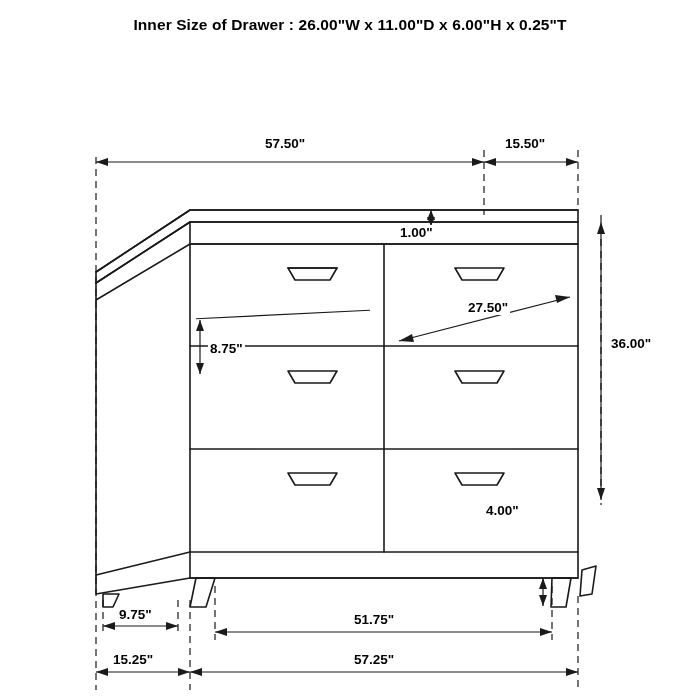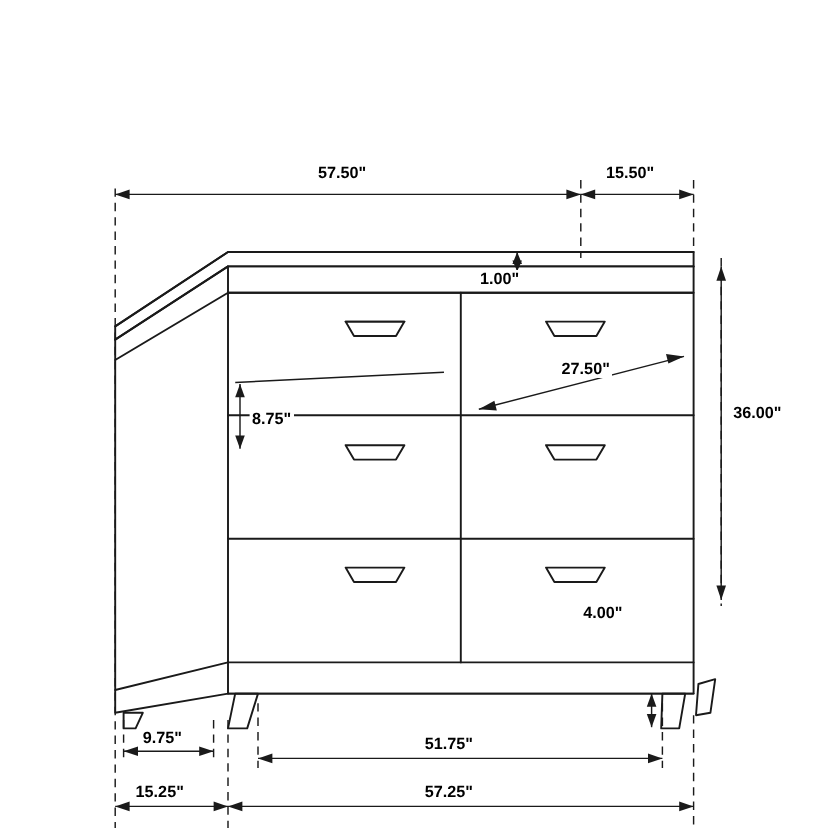--- a/index.html
+++ b/index.html
@@ -47,20 +47,21 @@
     background: #ffffff;
     padding: 0 2px;
     line-height: 15px;
   }
 </style>
 </head>
 <body>
 
 <div id="stage">
 
+  <div id="title">Inner Size of Drawer : 26.00"W x 11.00"D x 6.00"H x 0.25"T</div>
 
   <svg id="diagram" viewBox="0 0 700 700">
     <g fill="none" stroke="#1a1a1a" stroke-width="1.6" stroke-linejoin="round" stroke-linecap="round">
 
       <path d="M96 283 L190 222 L578 222 L578 210 L190 210 L96 272 Z"></path>
       <path d="M96 272 L190 210 L578 210"></path>
       <path d="M96 283 L190 222 L578 222"></path>
 
       <path d="M96 283 L96 300 L190 244 L190 222"></path>
       <path d="M190 244 L578 244 L578 222"></path>

